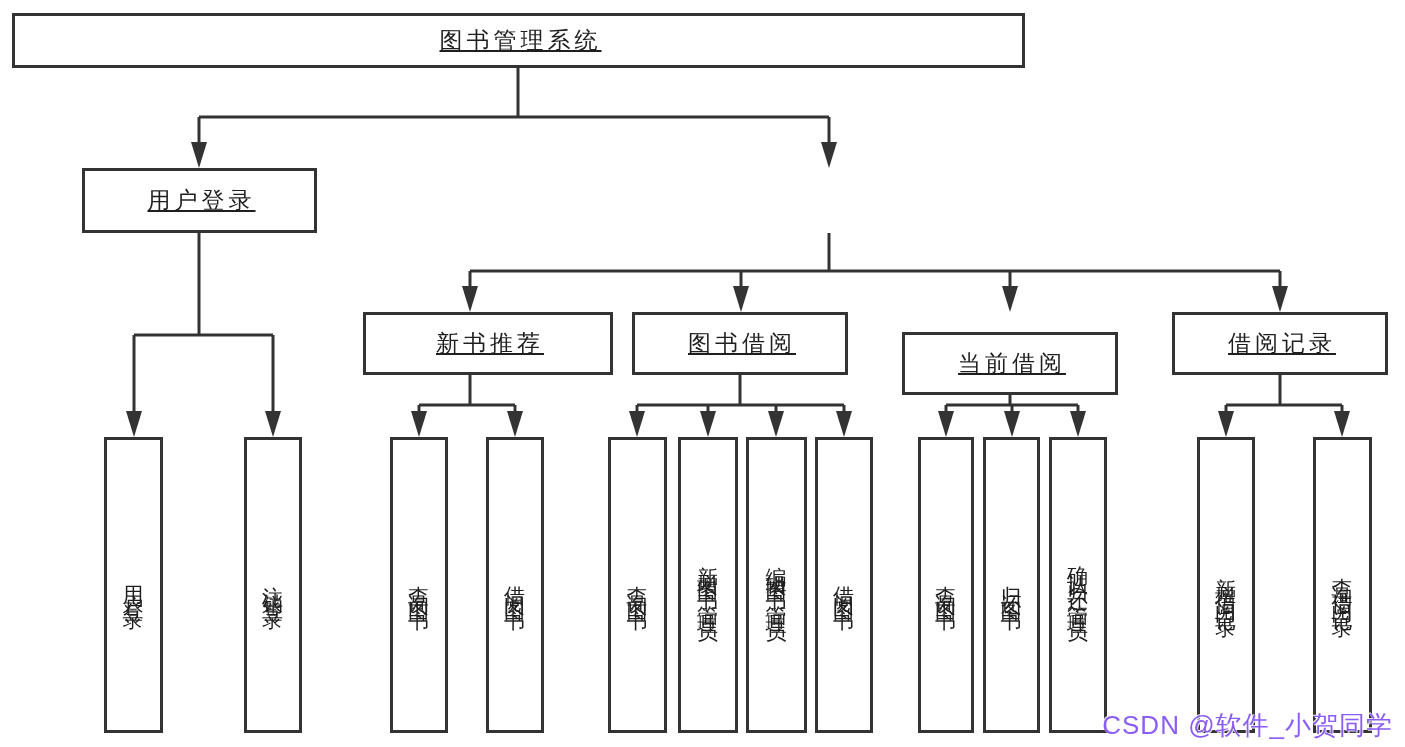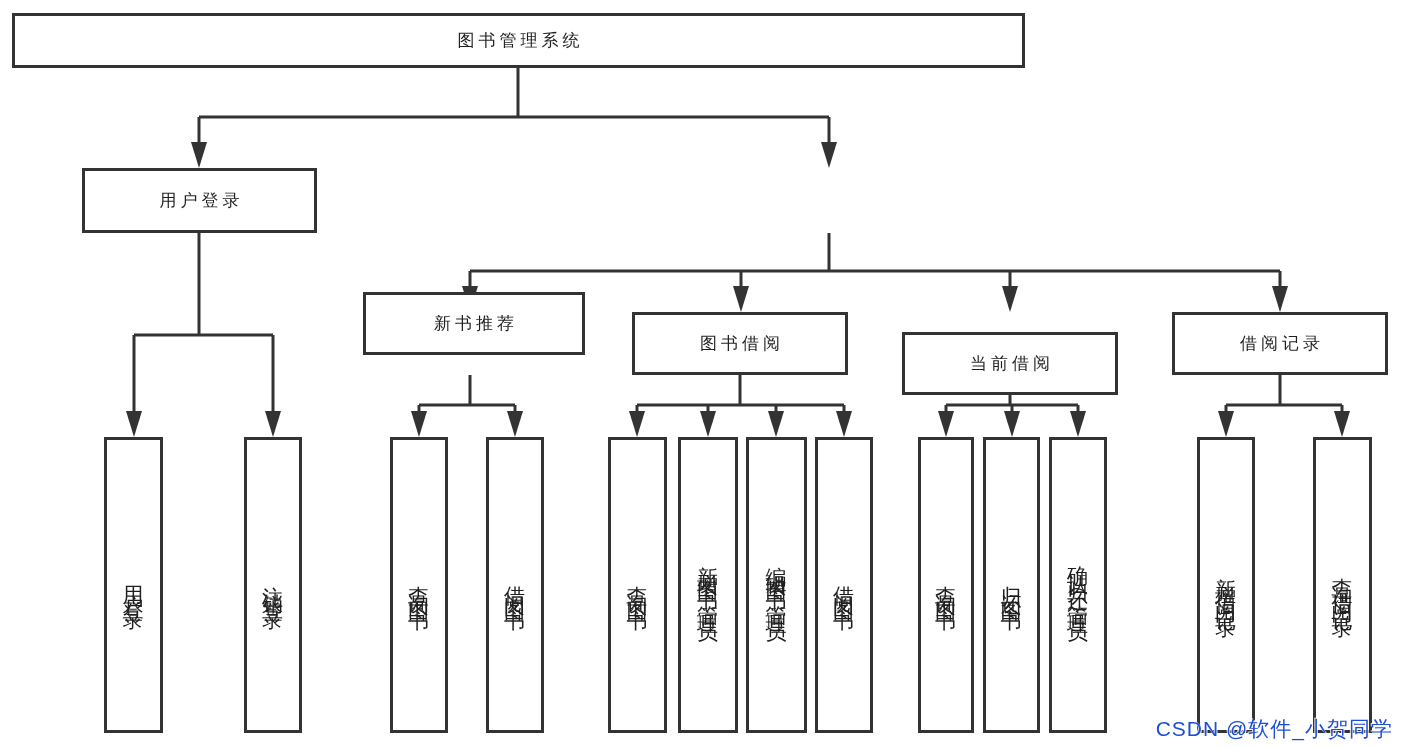--- a/index.html
+++ b/index.html
@@ -12,50 +12,50 @@
   }
   .wires{position:absolute;left:0;top:0;width:1405px;height:747px;}
   .node{
     position:absolute;
     box-sizing:border-box;
     border:3px solid #333333;
     background:#ffffff;
     display:flex;align-items:center;justify-content:center;
     color:#1f1f1f;
   }
-  .hnode{font-size:17px;letter-spacing:4px;text-indent:4px;white-space:nowrap;}
+  .hnode{font-size:23px;letter-spacing:4px;text-indent:4px;white-space:nowrap;text-decoration:underline;}
   .vnode{top:437px;height:296px;}
   .vnode .vtxt{
     writing-mode:vertical-rl;
     text-orientation:mixed;
     font-size:21px;
     letter-spacing:8px;
     line-height:1;
     color:#1f1f1f;
   }
   
   .b-root{left:12px; top:13px; width:1013px; height:55px;}
   .b-user{left:82px; top:168px; width:235px; height:65px;}
   .b-mgmt{left:712px; top:168px; width:235px; height:65px;}
-  .b-nb{left:363px; top:292px; width:222px; height:63px;}
+  .b-nb{left:363px; top:312px; width:250px; height:63px;}
   .b-bb{left:632px; top:312px; width:216px; height:63px;}
   .b-cb{left:902px; top:312px; width:216px; height:63px;margin-top:20px;}
   .b-br{left:1172px; top:312px; width:216px; height:63px;}
   .l1{left:104px;width:59px;}  .l2{left:244px;width:58px;}
   .l3{left:390px;width:58px;}  .l4{left:486px;width:58px;}
   .l5{left:608px;width:59px;}  .l6{left:678px;width:60px;}
   .l7{left:746px;width:61px;}  .l8{left:815px;width:58px;}
   .l9{left:918px;width:56px;}  .l10{left:983px;width:57px;}
   .l11{left:1049px;width:58px;} .l12{left:1197px;width:58px;}
   .l13{left:1313px;width:59px;}
   .watermark{
     position:absolute;
     right:12px;bottom:4px;
-    font-size:21px;
-    color:#1d4ed8;
+    font-size:26px;
+    color:#8b5cf6;
     letter-spacing:1px;
     text-shadow:1px 1px 0 rgba(255,255,255,.85), -1px -1px 0 rgba(255,255,255,.85);
     z-index:5;
     white-space:nowrap;
   }
 </style>
 </head>
 <body>
 
 <div class="stage">

